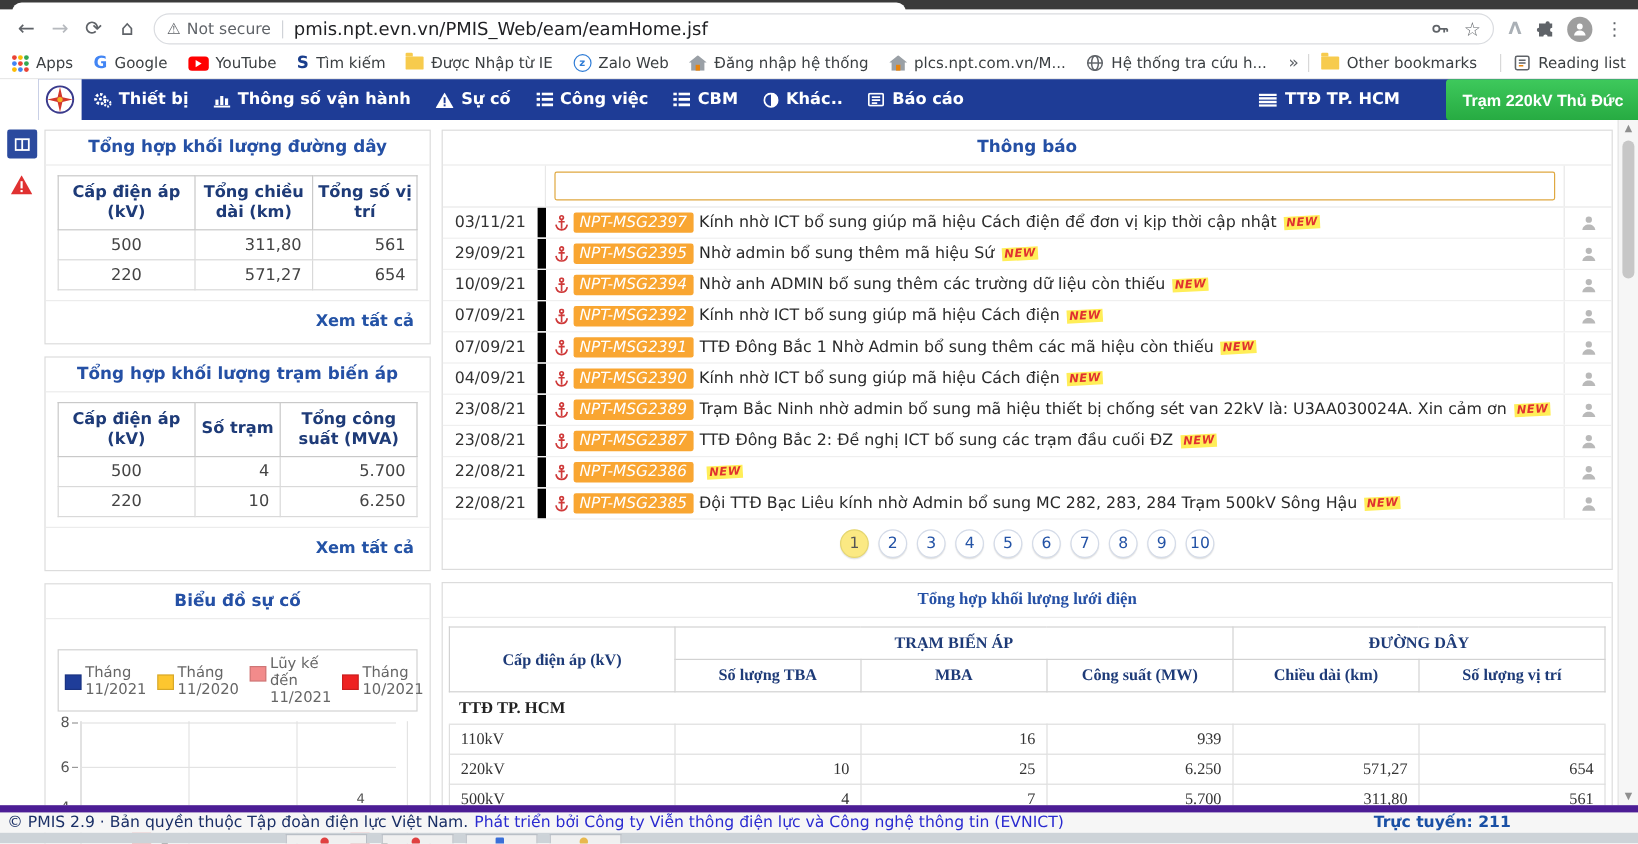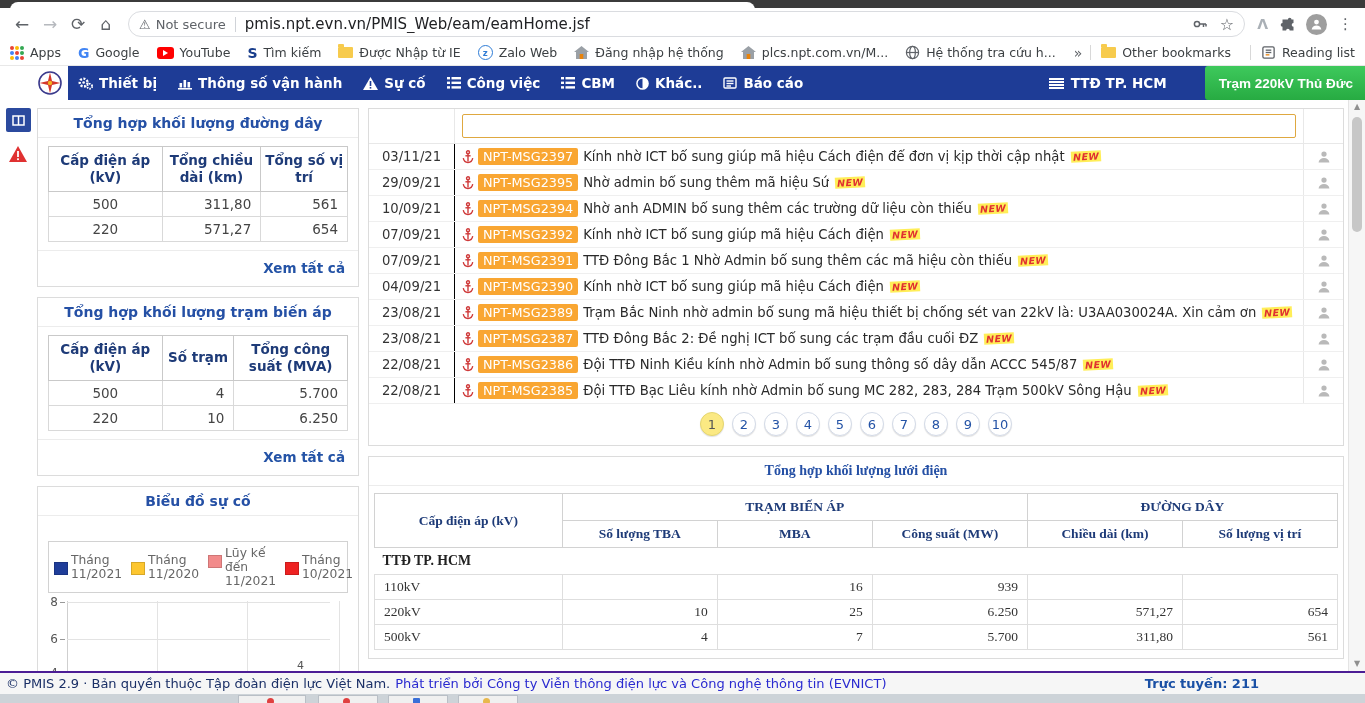--- a/index.html
+++ b/index.html
@@ -77,43 +77,43 @@
   .gridline-v { position:absolute; top:4px; bottom:-30px; width:1px; background:#e3e3e3; }
   .bar { position:absolute; width:16px; }
   .bar-label { position:absolute; font-size:11px; color:#555; }
 
   
   .filter-row { display:flex; align-items:center; height:35px; border-bottom:1px solid #e8e8e8; }
   .date-col { width:86px; flex:none; align-self:stretch; border-right:1px solid #e8e8e8; }
   .user-col { width:40px; flex:none; align-self:stretch; border-left:1px solid #e8e8e8; display:flex; align-items:center; justify-content:center; }
   .filter-input { flex:1; height:24px; margin:0 7px; border:1px solid #dfa840; border-radius:2px; outline:none; font-size:13px; padding:0 6px; }
   .msg-row { display:flex; align-items:center; height:26px; border-bottom:1px solid #efefef; font-size:13.2px; overflow:hidden; }
-  .msg-date { width:86px; flex:none; text-align:center; color:#333; align-self:stretch; line-height:26px; border-right:1px solid #000000; }
+  .msg-date { width:86px; flex:none; text-align:center; color:#333; align-self:stretch; line-height:26px; border-right:7px solid #000000; }
   .anchor { margin:0 4px 0 7px; flex:none; display:flex; }
-  .msg-id { background:#f9a632; color:#fff; font-size:12.8px; padding:1px 5px; border-radius:2px; margin-right:5px; flex:none; cursor:pointer; }
+  .msg-id { background:#f9a632; color:#fff; font-size:12.8px; padding:1px 5px; border-radius:2px; margin-right:5px; flex:none; cursor:pointer;font-style:italic; }
   .msg-text { color:#2a2a2a; white-space:nowrap; overflow:hidden; }
   .new-badge { background:#ffee58; color:#e03030; font-size:9.5px; font-weight:bold; font-style:italic; padding:0 2px; margin-left:6px; flex:none; transform:rotate(-3deg); letter-spacing:.5px; }
   .pager { display:flex; justify-content:center; align-items:center; gap:8px; padding:8px 0 9px; }
   .page-btn { width:24px; height:24px; border-radius:50%; border:1px solid #d4dbe8; background:#fff; color:#2453a6; font-size:13px; display:flex; align-items:center; justify-content:center; box-shadow:0 1px 1px rgba(0,0,0,.12); cursor:pointer; }
   .page-btn.active { background:#fbe983; border-color:#e5d670; color:#555; }
 
   
   .grid-table { width:calc(100% - 10px); margin:7px 5px 8px; border-collapse:collapse; font-size:13.5px; table-layout:fixed; }
   .grid-table th { border:1px solid #d2d2d2; color:#1e3b78; font-weight:bold; text-align:center; padding:5px 4px; }
   .grid-table td { border:1px solid #dedede; color:#333; padding:4px 9px; }
   .grid-table td.r { text-align:right; }
   .grid-table .section-row td { border-left:none; border-right:none; font-weight:bold; color:#222; padding:5px 8px; font-size:13.8px; }
 
   
   .scrollcol { width:17px; flex:none; background:#f6f6f6; border-left:1px solid #e4e4e4; position:relative; }
   .sb-arrow { position:absolute; left:0; width:16px; height:14px; color:#8f8f8f; font-size:8px; text-align:center; line-height:14px; }
   .sb-thumb { position:absolute; left:3px; width:10px; top:17px; height:115px; background:#c7c7c7; border-radius:5px; }
 
   
-  .footer { position:absolute; top:671px; left:0; width:1365px; height:23px; background:#f6f6f6; border-top:2px solid #4c1d95; display:flex; align-items:center; font-size:13px; padding:0 6px; z-index:5; }
+  .footer { position:absolute; top:671px; left:0; width:1365px; height:23px; background:#f6f6f6; border-top:6px solid #4c1d95; display:flex; align-items:center; font-size:13px; padding:0 6px; z-index:5; }
   .footer .copy { color:#1a2f66; white-space:nowrap; }
   .footer .devlink { color:#2a2ad0; margin-left:5px; white-space:nowrap; cursor:pointer; }
   .footer .online { margin-left:auto; margin-right:100px; color:#1a50a5; font-weight:bold; }
   .bottomstrip { position:absolute; top:694px; left:0; width:1365px; height:9px; background:#cdd3d8; z-index:6; }
   .frag { position:absolute; top:1px; height:8px; background:#f0f0f0; border:1px solid #b9bfc6; border-bottom:none; }
   .frag i { position:absolute; top:2px; width:7px; height:7px; border-radius:50%; }
 </style>
 </head>
 <body>
 
@@ -429,20 +429,21 @@
           <span class="bar-label" style="left:92px; top:96px;">2</span>
           <span class="bar-label" style="left:255px; top:62px;">4</span>
           <span class="bar-label" style="left:275px; top:96px;">2</span>
         </div>
       </div>
     </div>
 
     <div class="maincol">
 
       <div class="card">
+        <div class="card-title">Thông báo</div>
         <div class="filter-row">
           <span class="date-col"></span>
           <input class="filter-input" value="" style="">
           <span class="user-col"></span>
         </div>
 
         <div class="msg-row">
           <span class="msg-date">03/11/21</span>
           <span class="anchor">
               <svg width="12" height="14" viewBox="0 0 12 14" fill="none" stroke="#cf3a3a" stroke-width="1.4">
@@ -614,21 +615,20 @@
           <span class="msg-date">22/08/21</span>
           <span class="anchor">
               <svg width="12" height="14" viewBox="0 0 12 14" fill="none" stroke="#cf3a3a" stroke-width="1.4">
                 <circle cx="6" cy="2.3" r="1.5"></circle>
                 <line x1="6" y1="3.8" x2="6" y2="11.6"></line>
                 <line x1="3.4" y1="5.8" x2="8.6" y2="5.8"></line>
                 <path d="M1.3 8.2c.5 2.8 2.6 4.3 4.7 4.3s4.2-1.5 4.7-4.3"></path>
               </svg>
             </span>
           <span class="msg-id">NPT-MSG2386</span>
-          <span class="msg-text">Đội TTĐ Ninh Kiều kính nhờ Admin bổ sung thông số dây dẫn ACCC 545/87</span>
           <span class="new-badge">NEW</span>
           <span class="user-col" style="margin-left:auto">
               <svg width="14" height="14" viewBox="0 0 16 16" fill="#b9b9b9">
                 <circle cx="8" cy="4.6" r="3"></circle>
                 <path d="M1.8 14.4c.4-3.4 3-5.2 6.2-5.2s5.8 1.8 6.2 5.2z"></path>
               </svg>
             </span>
         </div>
 
         <div class="msg-row">

